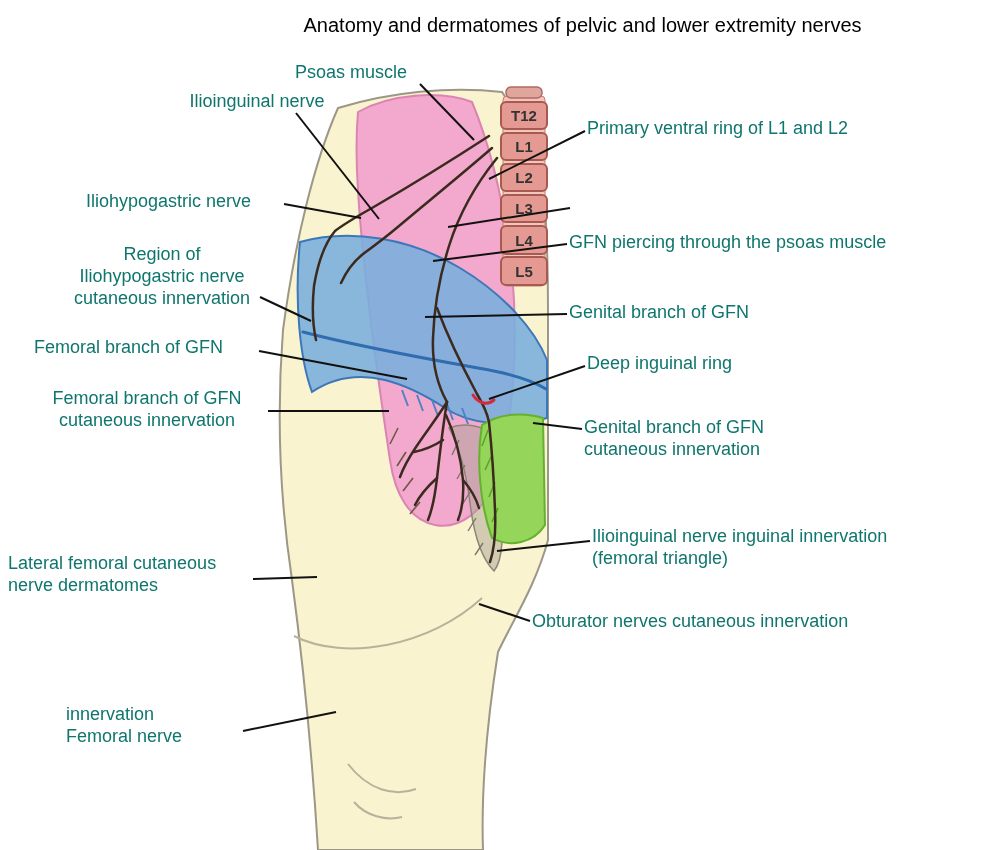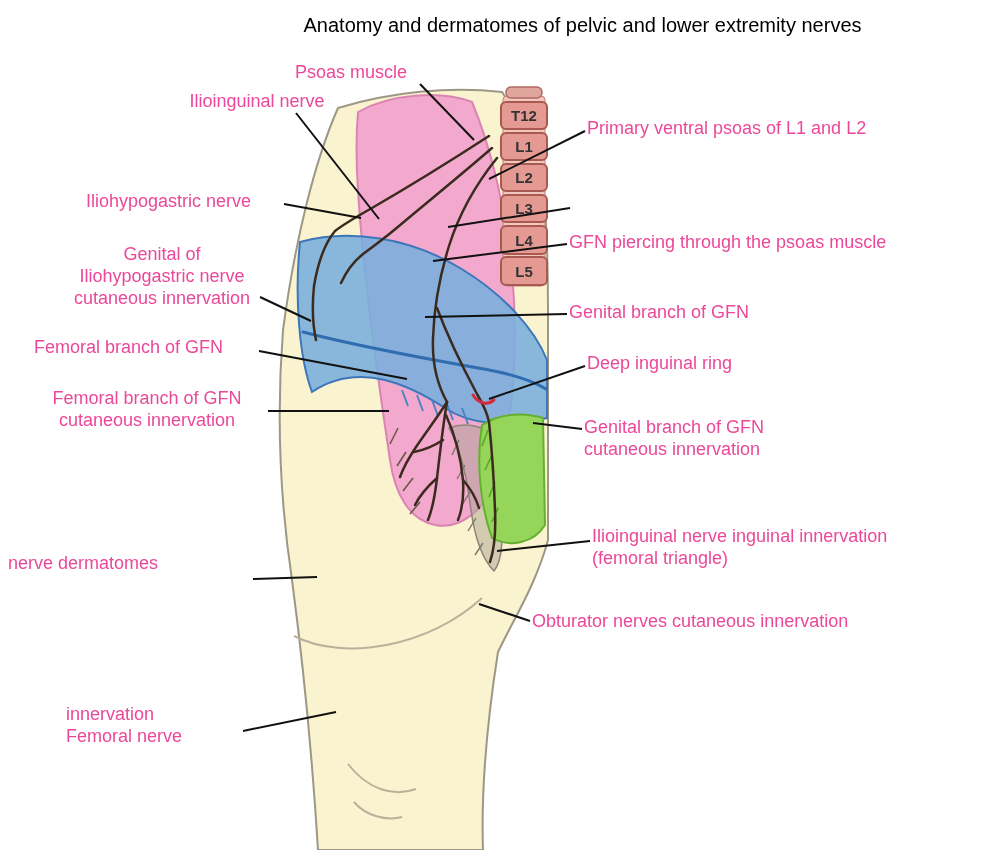--- a/index.html
+++ b/index.html
@@ -1,21 +1,21 @@
 <!DOCTYPE html>
 <html><head>
 <meta charset="utf-8">
 <style>
   html,body{margin:0;padding:0;background:#ffffff;}
   #stage{position:relative;width:1000px;height:850px;background:#ffffff;overflow:hidden;
          font-family:"Liberation Sans", sans-serif;color:#000;}
   #fig{position:absolute;left:0;top:0;}
   .title{position:absolute;left:160px;top:13px;width:845px;text-align:center;
          font-size:20px;line-height:24px;color:#000;}
-  .lbl{position:absolute;font-size:18px;line-height:22px;color:#ec4899;}
+  .lbl{position:absolute;font-size:18px;line-height:22px;color:#0f766e;}
   .lbl.c{text-align:center;}
   .lbl span{display:block;}
 </style>
 </head>
 <body>
 
 <div id="stage">
 
   <svg id="fig" width="1000" height="850" viewBox="0 0 1000 850">
 
@@ -138,41 +138,42 @@
   <div class="lbl c" style="left:285px;top:61px;width:132px">
     <span>Psoas muscle</span>
   </div>
   <div class="lbl c" style="left:176px;top:90px;width:162px">
     <span>Ilioinguinal nerve</span>
   </div>
   <div class="lbl" style="left:86px;top:190px;width:200px">
     <span>Iliohypogastric nerve</span>
   </div>
   <div class="lbl c" style="left:60px;top:243px;width:204px">
-    <span>Genital of</span>
+    <span>Region of</span>
     <span>Iliohypogastric nerve</span>
     <span>cutaneous innervation</span>
   </div>
   <div class="lbl" style="left:34px;top:336px;width:226px">
     <span>Femoral branch of GFN</span>
   </div>
   <div class="lbl c" style="left:26px;top:387px;width:242px">
     <span>Femoral branch of GFN</span>
     <span>cutaneous innervation</span>
   </div>
   <div class="lbl" style="left:8px;top:552px;width:250px">
+    <span>Lateral femoral cutaneous</span>
     <span>nerve dermatomes</span>
   </div>
   <div class="lbl" style="left:66px;top:703px;width:170px">
     <span>innervation</span>
     <span>Femoral nerve</span>
   </div>
 
   <div class="lbl" style="left:587px;top:117px;width:320px">
-    <span>Primary ventral psoas of L1 and L2</span>
+    <span>Primary ventral ring of L1 and L2</span>
   </div>
   <div class="lbl" style="left:569px;top:231px;width:380px">
     <span>GFN piercing through the psoas muscle</span>
   </div>
   <div class="lbl" style="left:569px;top:301px;width:240px">
     <span>Genital branch of GFN</span>
   </div>
   <div class="lbl" style="left:587px;top:352px;width:200px">
     <span>Deep inguinal ring</span>
   </div>

